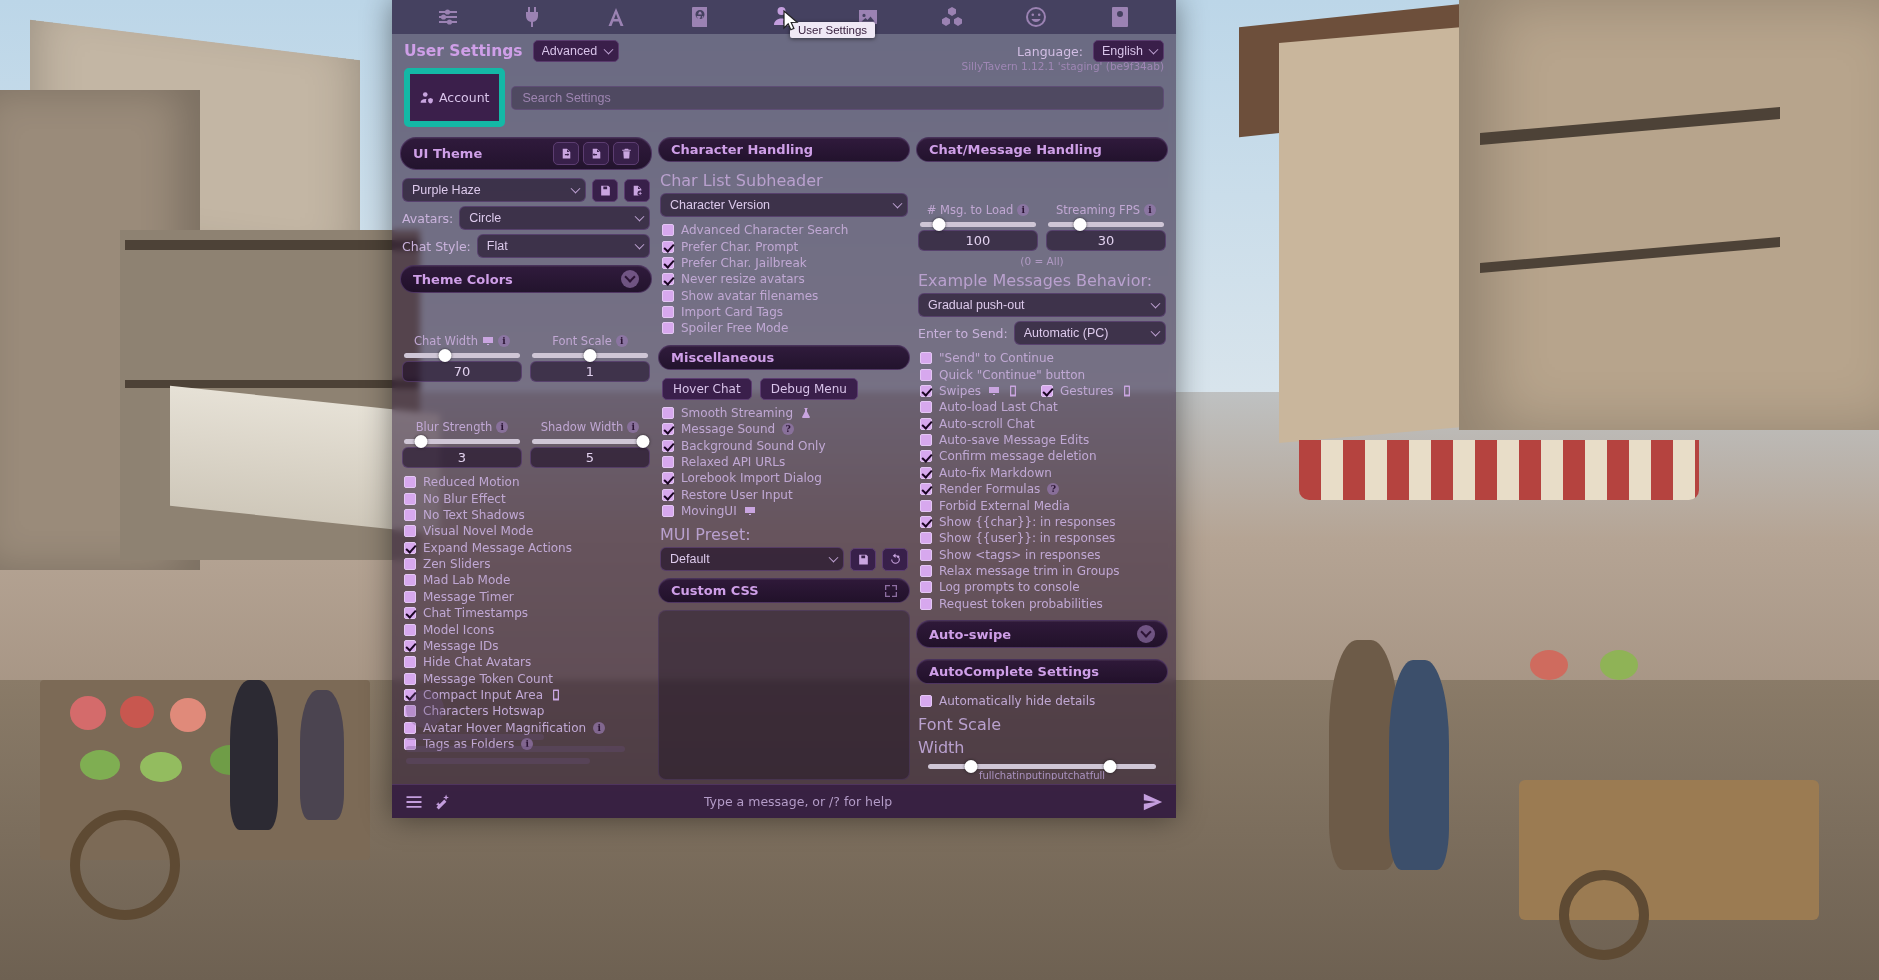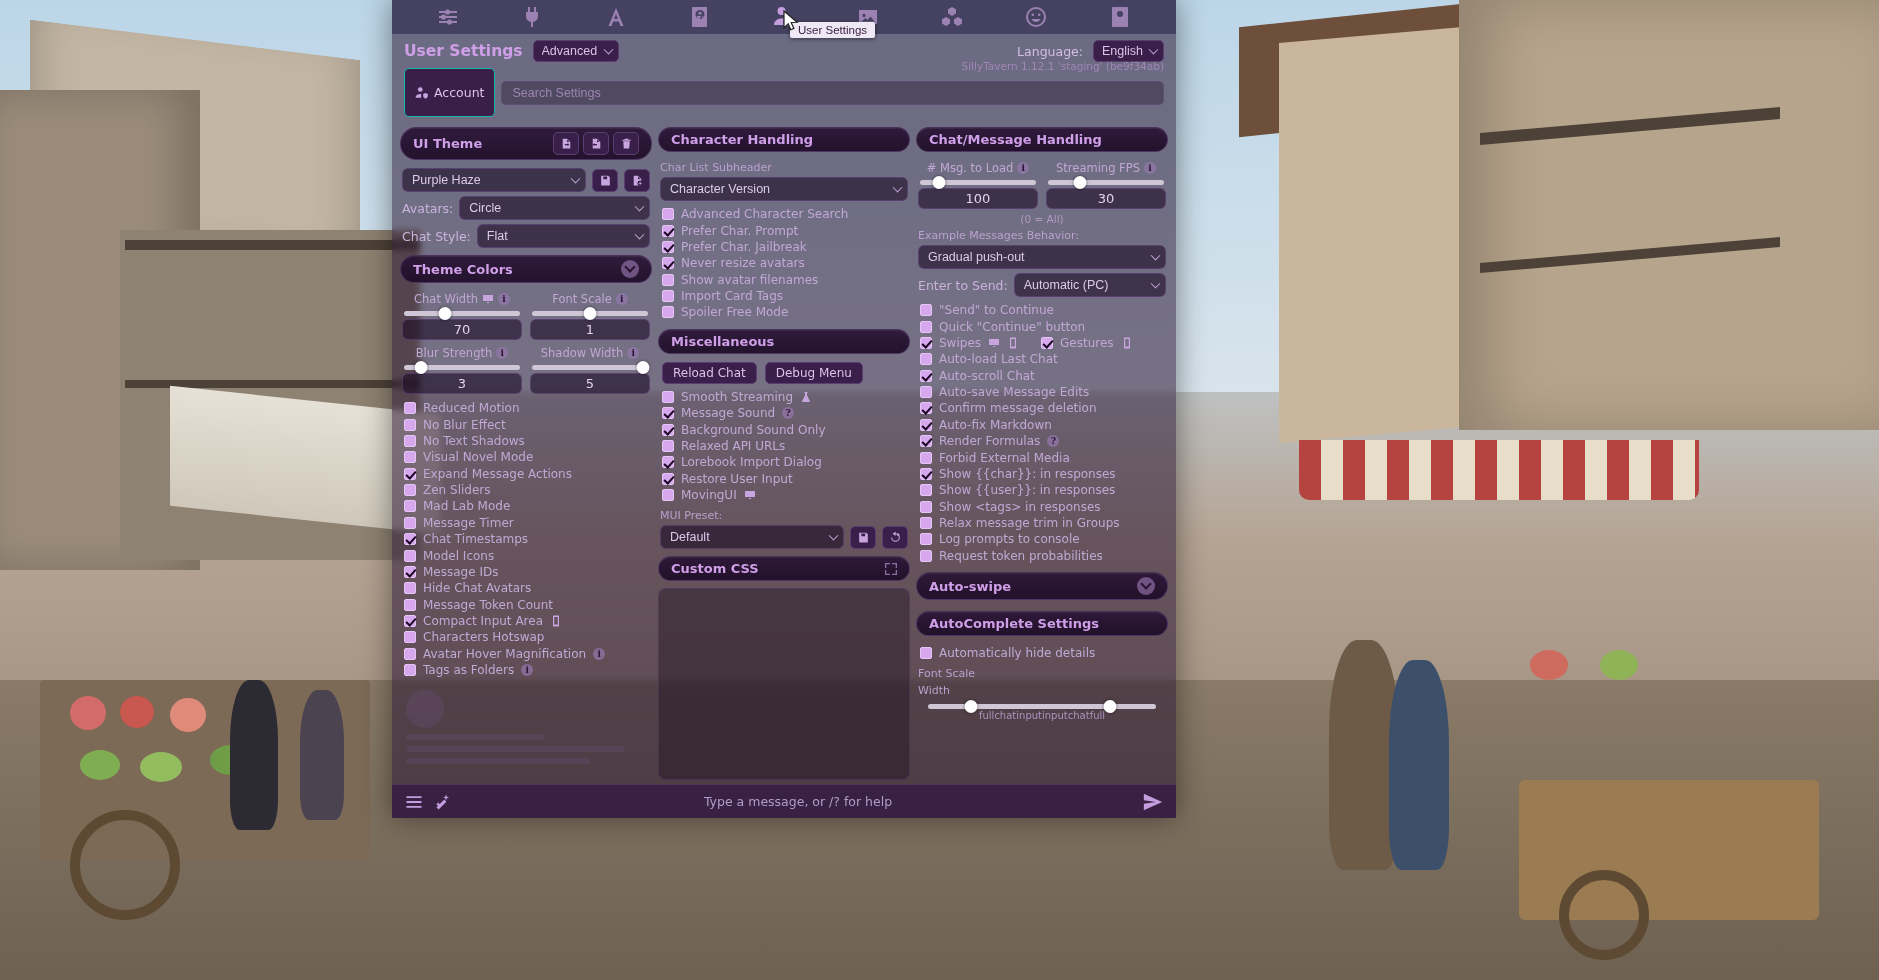--- a/index.html
+++ b/index.html
@@ -88,21 +88,21 @@
   .sel-wrap::after {
     content:""; position:absolute; right:7px; top:50%; width:6px; height:6px;
     border-right:1.6px solid #c0a3d4; border-bottom:1.6px solid #c0a3d4;
     transform:translateY(-70%) rotate(45deg); pointer-events:none;
   }
   #lang-label { margin-left:auto; font-size:12.5px; color:#d2bde4; }
   #version-text { position:absolute; right:12px; top:26px; font-size:10.5px; color:#9f86b5; }
 
   #acct-row { display:flex; gap:6px; padding:4px 12px 6px 12px; align-items:center; }
   #account-btn {
-    background:#3b1f4b; border:1px solid #14b8a6; border-radius:5px;
+    background:#3b1f4b; border:6px solid #14b8a6; border-radius:5px;
     display:flex; align-items:center; gap:5px;
     padding:16px 10px; font-size:12.5px; color:#d9c4ea; cursor:pointer; white-space:nowrap;
   }
   #account-btn svg { width:14px; height:14px; fill:#c9a5e0; }
   #search-settings {
     flex:1; background:rgba(25,10,34,0.35); border:1px solid rgba(110,80,135,0.5);
     border-radius:5px; padding:4px 10px; color:#cdb8df; font-size:12.5px; outline:none;
   }
   #search-settings::placeholder { color:#9e85b2; }
 
@@ -139,21 +139,21 @@
     width:26px; height:23px; flex:0 0 26px;
     background:#38204a; border:1px solid #5c3d71; border-radius:5px;
     display:flex; align-items:center; justify-content:center; cursor:pointer;
   }
   .sq-btn svg { width:13px; height:13px; fill:#c9a5e0; }
 
   
   .slider-group { display:flex; gap:8px; padding:2px 4px; }
   .sl { flex:1; }
   .sl-title { text-align:center; font-size:11.5px; color:#c0a7d3; display:flex;
-              align-items:center; justify-content:center; gap:4px; }
+              align-items:center; justify-content:center; gap:4px;margin-top:32px; }
   .track { position:relative; height:5px; margin:5px 2px 0 2px; background:#cfc6d6; border-radius:3px; }
   .knob { position:absolute; top:-4px; width:13px; height:13px; border-radius:50%;
           background:#fff; box-shadow:0 0 3px rgba(0,0,0,.6); transform:translateX(-50%); }
   .numbox {
     margin-top:3px; background:rgba(26,10,36,0.6); border:1px solid rgba(110,78,138,.55);
     border-radius:6px; text-align:center; color:#e2d2ef; font-size:13px; padding:2px 0;
   }
   .info-dot {
     width:12px; height:12px; border-radius:50%; background:rgba(150,120,175,.7);
     color:#2a1333; font-size:9px; font-weight:bold; display:inline-flex;
@@ -182,21 +182,21 @@
 
   #custom-css-head {
     position:relative;
   }
   #css-resize { width:12px; height:12px; opacity:.65; }
   #css-area {
     flex:1; min-height:150px; margin:0 2px;
     background:rgba(18,6,26,0.35); border:1px solid rgba(100,72,128,.35); border-radius:8px;
   }
 
-  .sub-lbl { font-size:11px; color:#b9a0ce; padding:2px 4px 0 4px; }
+  .sub-lbl { font-size:16px; color:#b9a0ce; padding:2px 4px 0 4px; }
 
   
   .tick-row { display:flex; justify-content:center; font-size:10px; color:#ab93c0; padding:1px 4px 0 4px; }
 
   
   #bottom-bar {
     flex:0 0 34px; height:34px; background:rgba(52,28,66,0.82);
     display:flex; align-items:center; gap:10px; padding:0 12px;
     border-top:1px solid rgba(120,90,150,.35);
   }
@@ -593,21 +593,21 @@
             <span class="cb"></span>
             <span class="cb-lbl">Spoiler Free Mode</span>
           </div>
         </div>
 
       <div class="panel-head">
         <span>Miscellaneous</span>
       </div>
 
       <div class="row" style="gap:8px;padding-left:6px;">
-        <span class="btn-pill">Reload Chat</span>
+        <span class="btn-pill">Hover Chat</span>
         <span class="btn-pill">Debug Menu</span>
       </div>
 
       <div class="cb-list" id="misc-checkboxes">
           <div class="cb-row">
             <span class="cb"></span>
             <span class="cb-lbl">Smooth Streaming</span>
             <span class="mini-ico">
               <svg viewBox="0 0 24 24">
                 <path d="M9 2h6v2h-1v5.2l5 9.3A2 2 0 0 1 17.2 22H6.8A2 2 0 0 1 5 18.5L10 9.2V4H9V2z"></path>

